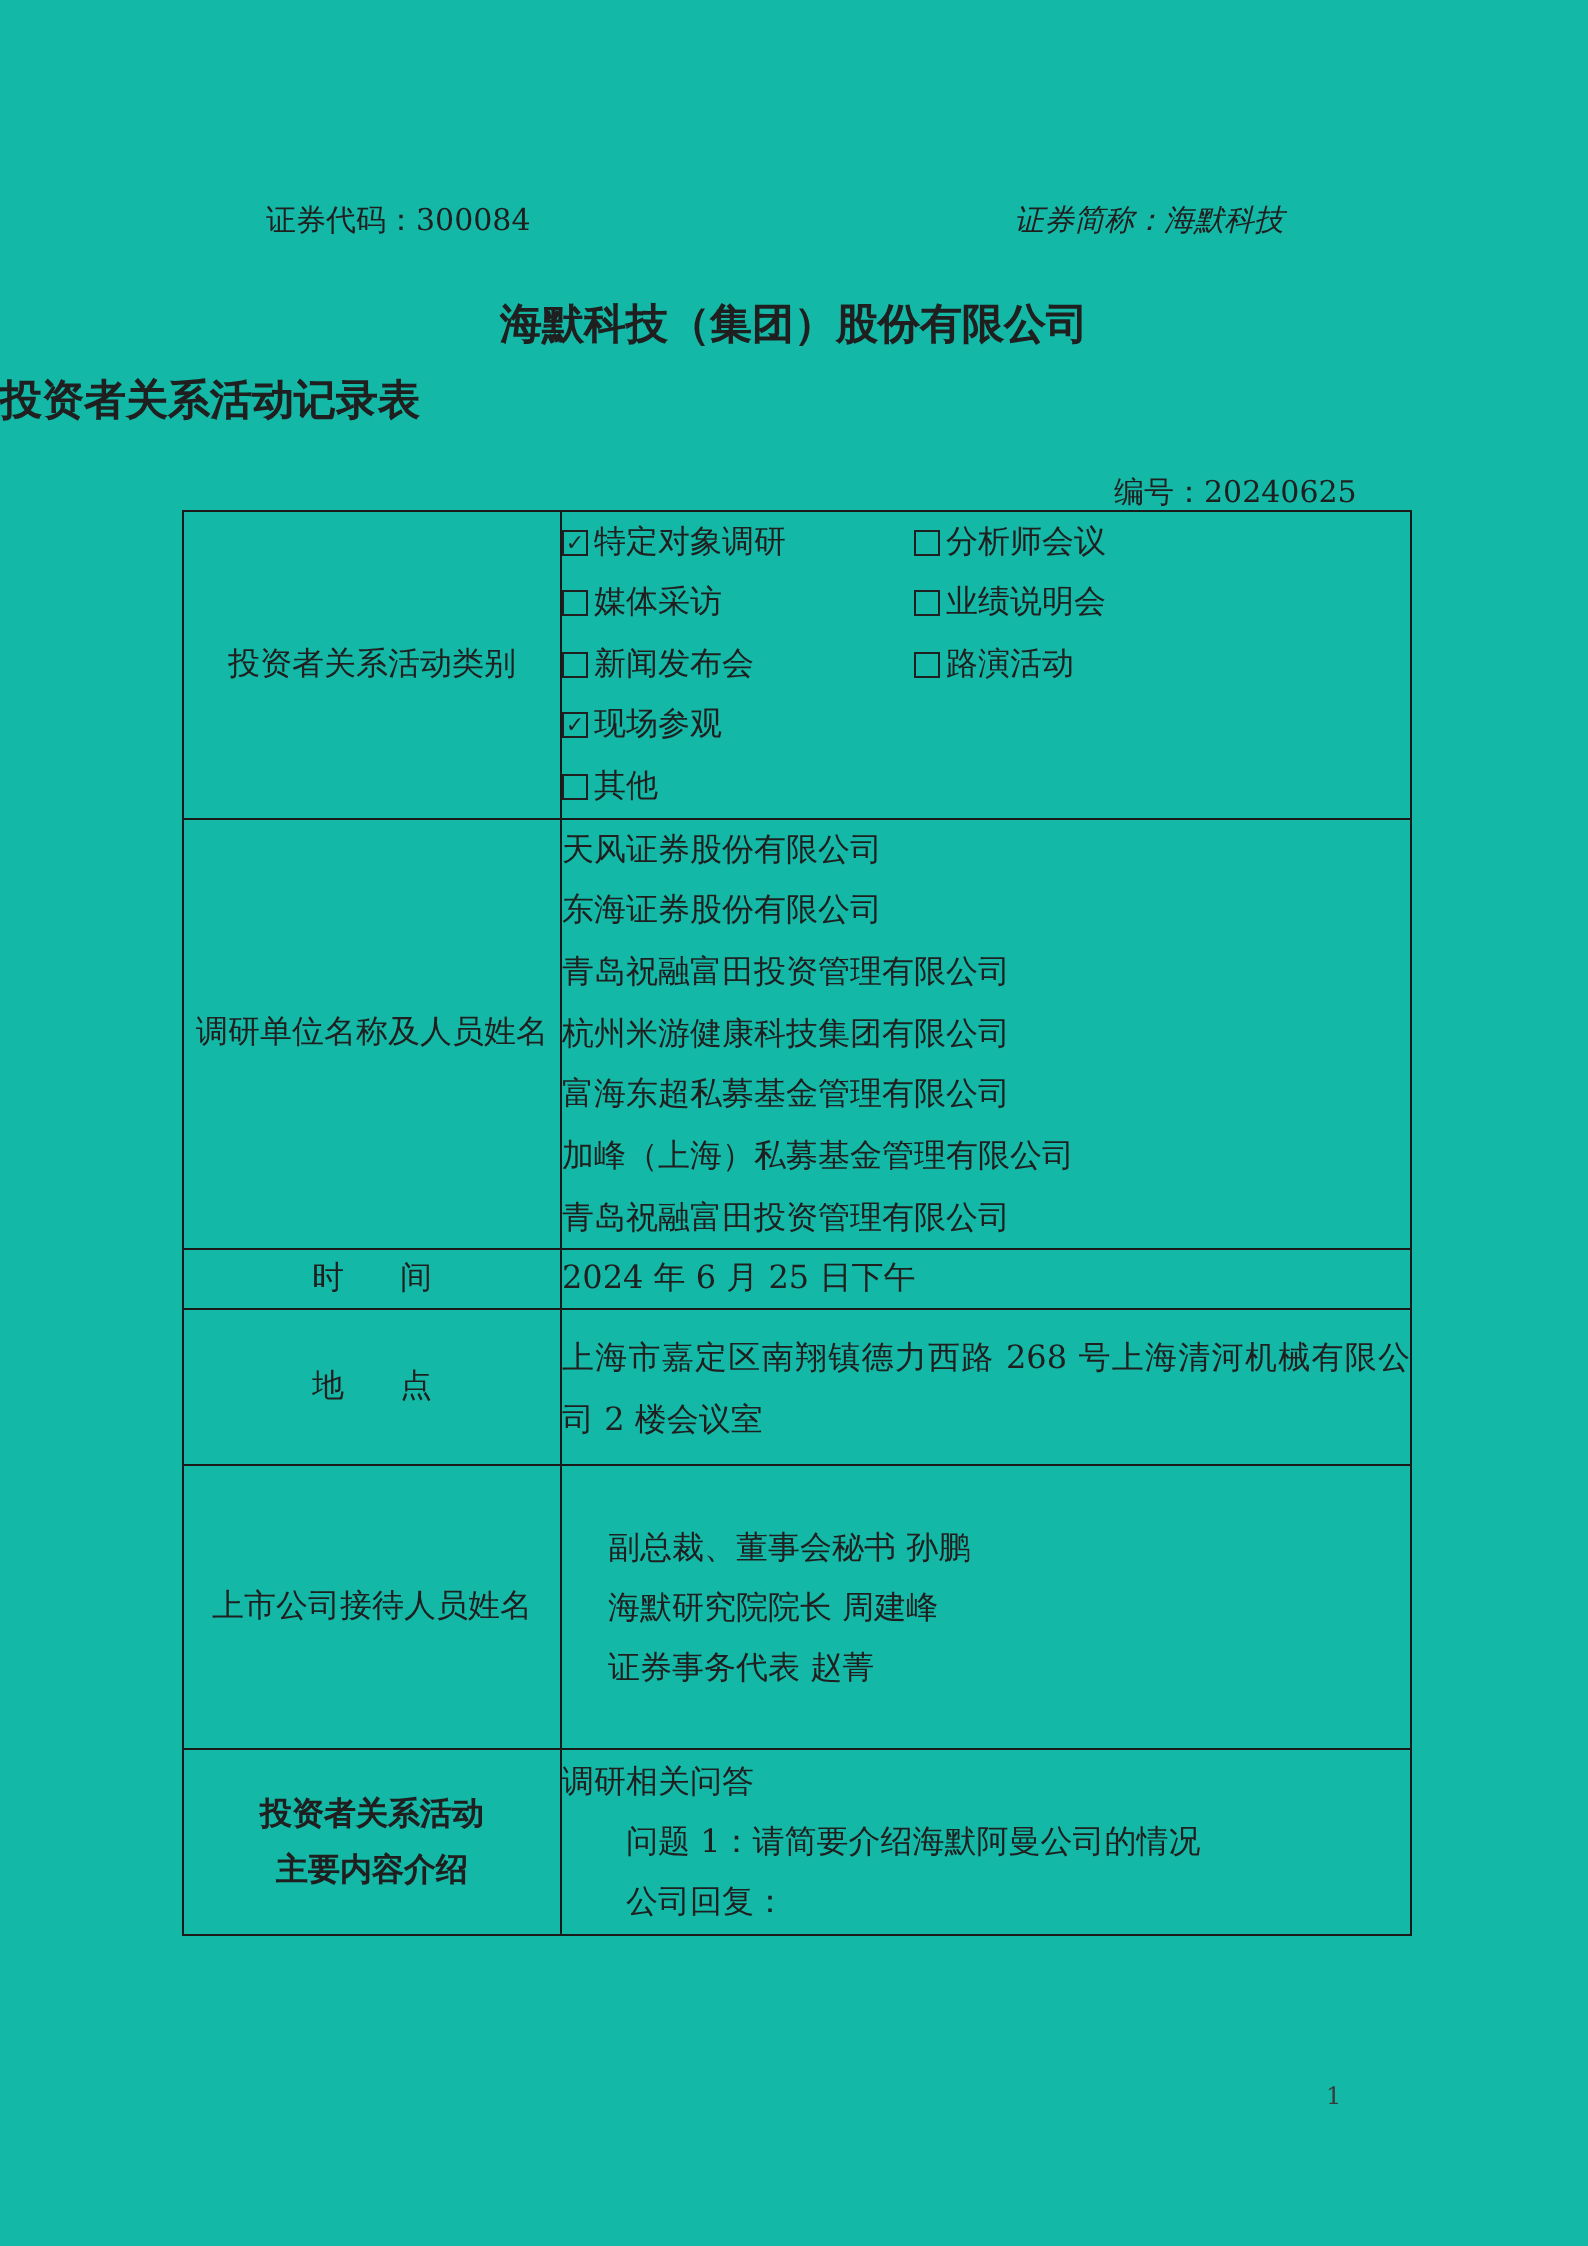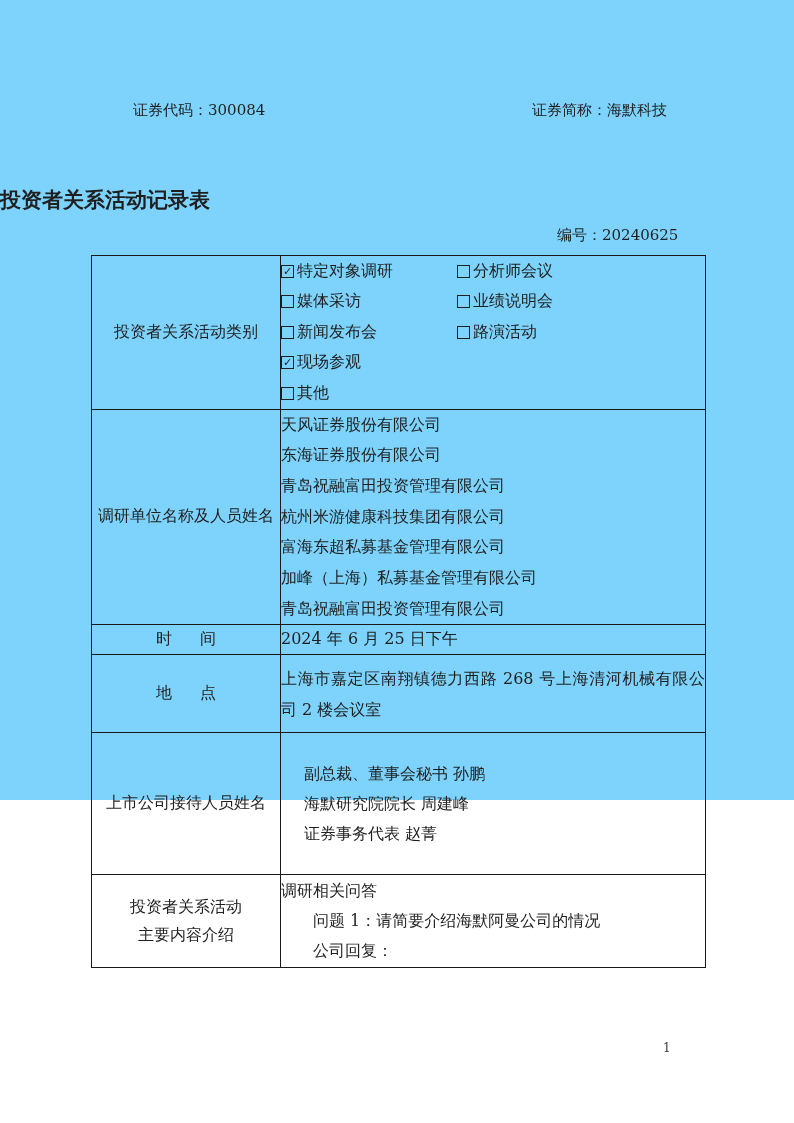--- a/index.html
+++ b/index.html
@@ -2,35 +2,35 @@
 <html><head>
 <meta charset="utf-8">
 <style>
   html, body { margin:0; padding:0; }
   body {
     width:794px; height:1123px; background:#ffffff; overflow:hidden;
     font-family:"DejaVu Serif","Liberation Serif",serif;
     color:#1f1f1f;
     -webkit-font-smoothing:antialiased;
   }
-  .page { position:relative; width:794px; height:800px; background:#7dd3fc; }
+  .page { position:relative; width:794px; height:1123px; background:#14b8a6; }
 
   .hdr { position:absolute; top:101px; font-size:15px; line-height:19px; white-space:nowrap; }
   .hdr-left  { left:133px; }
-  .hdr-right { left:532px; }
+  .hdr-right { left:507px;font-style:italic; }
 
   .doc-title {
     position:absolute; top:149px; left:0; width:794px;
     text-align:center; font-size:21px; font-weight:bold; line-height:26px;
   }
   .doc-subtitle {
     position:absolute; top:187px; left:0; width:794px;
     text-align:left; font-size:21px; font-weight:bold; line-height:26px;
   }
-  .doc-no { position:absolute; top:225px; left:557px; font-size:15px; line-height:20px; white-space:nowrap; }
+  .doc-no { position:absolute; top:236px; left:557px; font-size:15px; line-height:20px; white-space:nowrap; }
 
   table.ir-table {
     position:absolute; left:91px; top:255px; width:614px;
     border-collapse:collapse; table-layout:fixed;
   }
   table.ir-table, .ir-table td { box-sizing:border-box; }
   .ir-table td {
     border:1.5px solid #1a1a1a; padding:0; font-size:16px;
     vertical-align:middle; overflow:hidden;
   }
@@ -57,35 +57,36 @@
 
   .org-cell { vertical-align:top;margin-left:43px; }
   .org-line { height:30.7px; line-height:30.7px; white-space:nowrap; }
 
   .spread { display:inline-flex; gap:28px; }
 
   .addr-cell { line-height:31px; text-align:justify; }
 
   .rec-line { height:30px; line-height:30px; white-space:nowrap;margin-left:23px; }
 
-  .intro-label { line-height:28px; padding-top:10px; }
+  .intro-label { line-height:28px; padding-top:10px;font-weight:bold; }
   .qa-cell { vertical-align:top; padding-top:2px; font-weight:normal; }
   .qa-line { height:30px; line-height:30px; white-space:nowrap; }
   .qa-indent { padding-left:32px; }
 
   .page-num { position:absolute; top:1041px; left:663px; font-size:12px; color:#3a3a3a; }
 </style>
 </head>
 <body>
 
 <div class="page">
 
   <div class="hdr hdr-left">证券代码：300084</div>
   <div class="hdr hdr-right">证券简称：海默科技</div>
 
+  <div class="doc-title">海默科技（集团）股份有限公司</div>
   <div class="doc-subtitle">投资者关系活动记录表</div>
   <div class="doc-no">编号：20240625</div>
 
   <table class="ir-table">
     <colgroup>
         <col style="width:189px">
         <col style="width:425px">
       </colgroup>
 
     <tbody>

